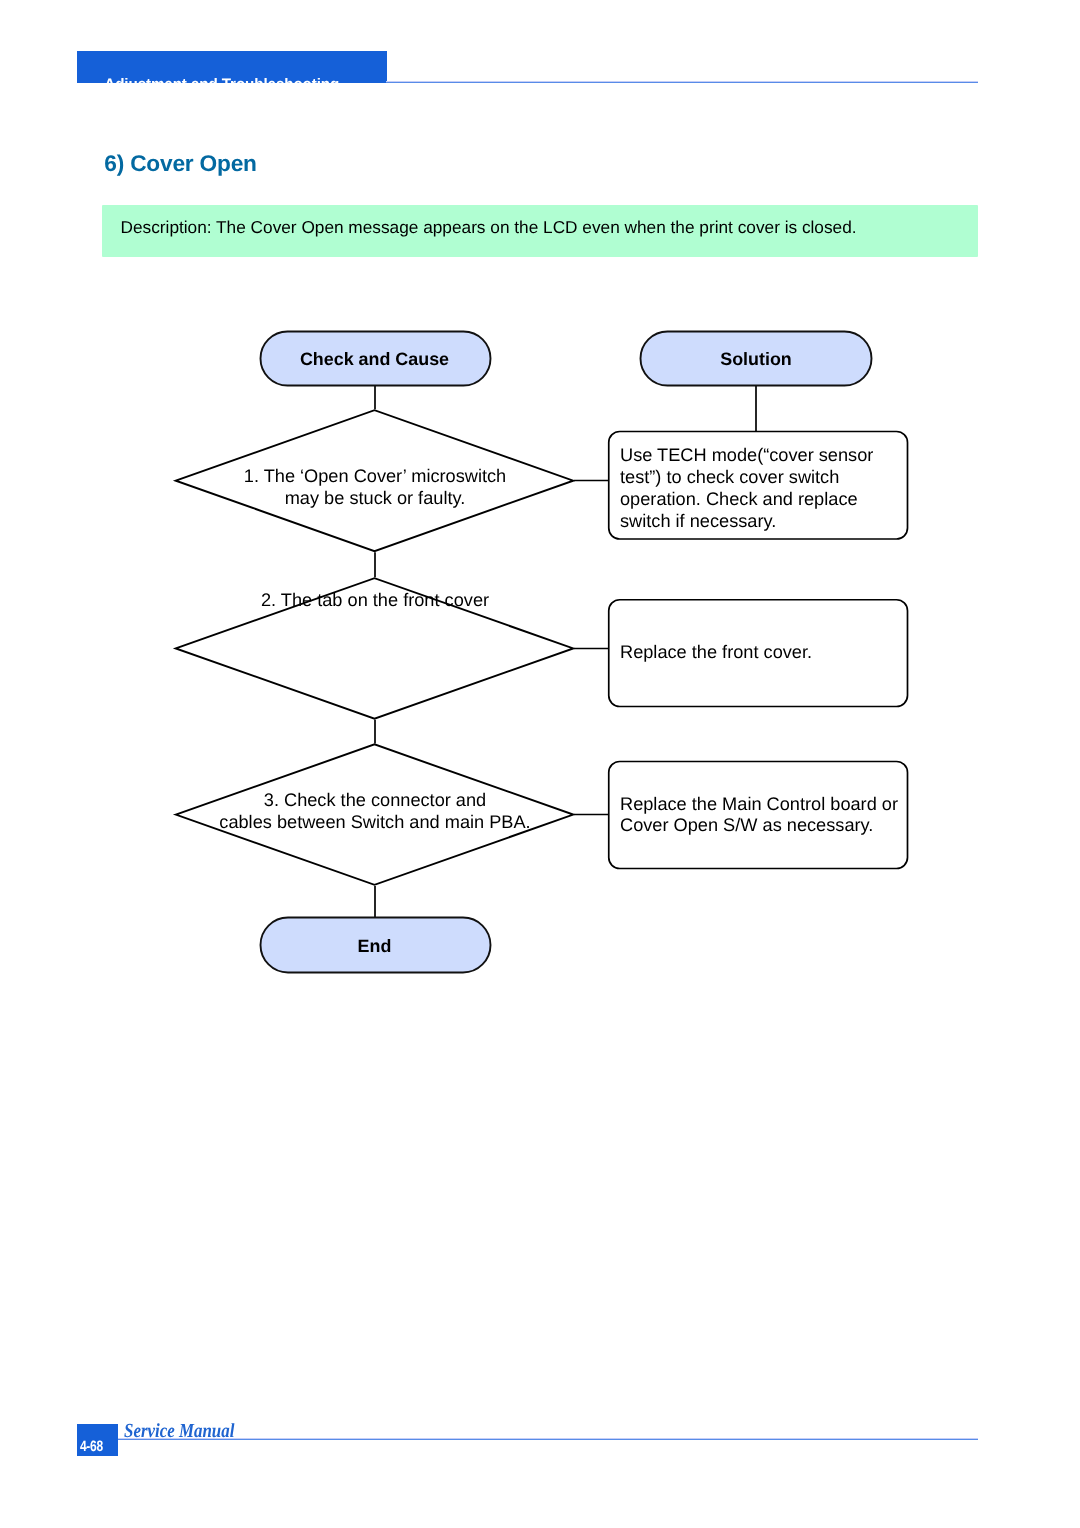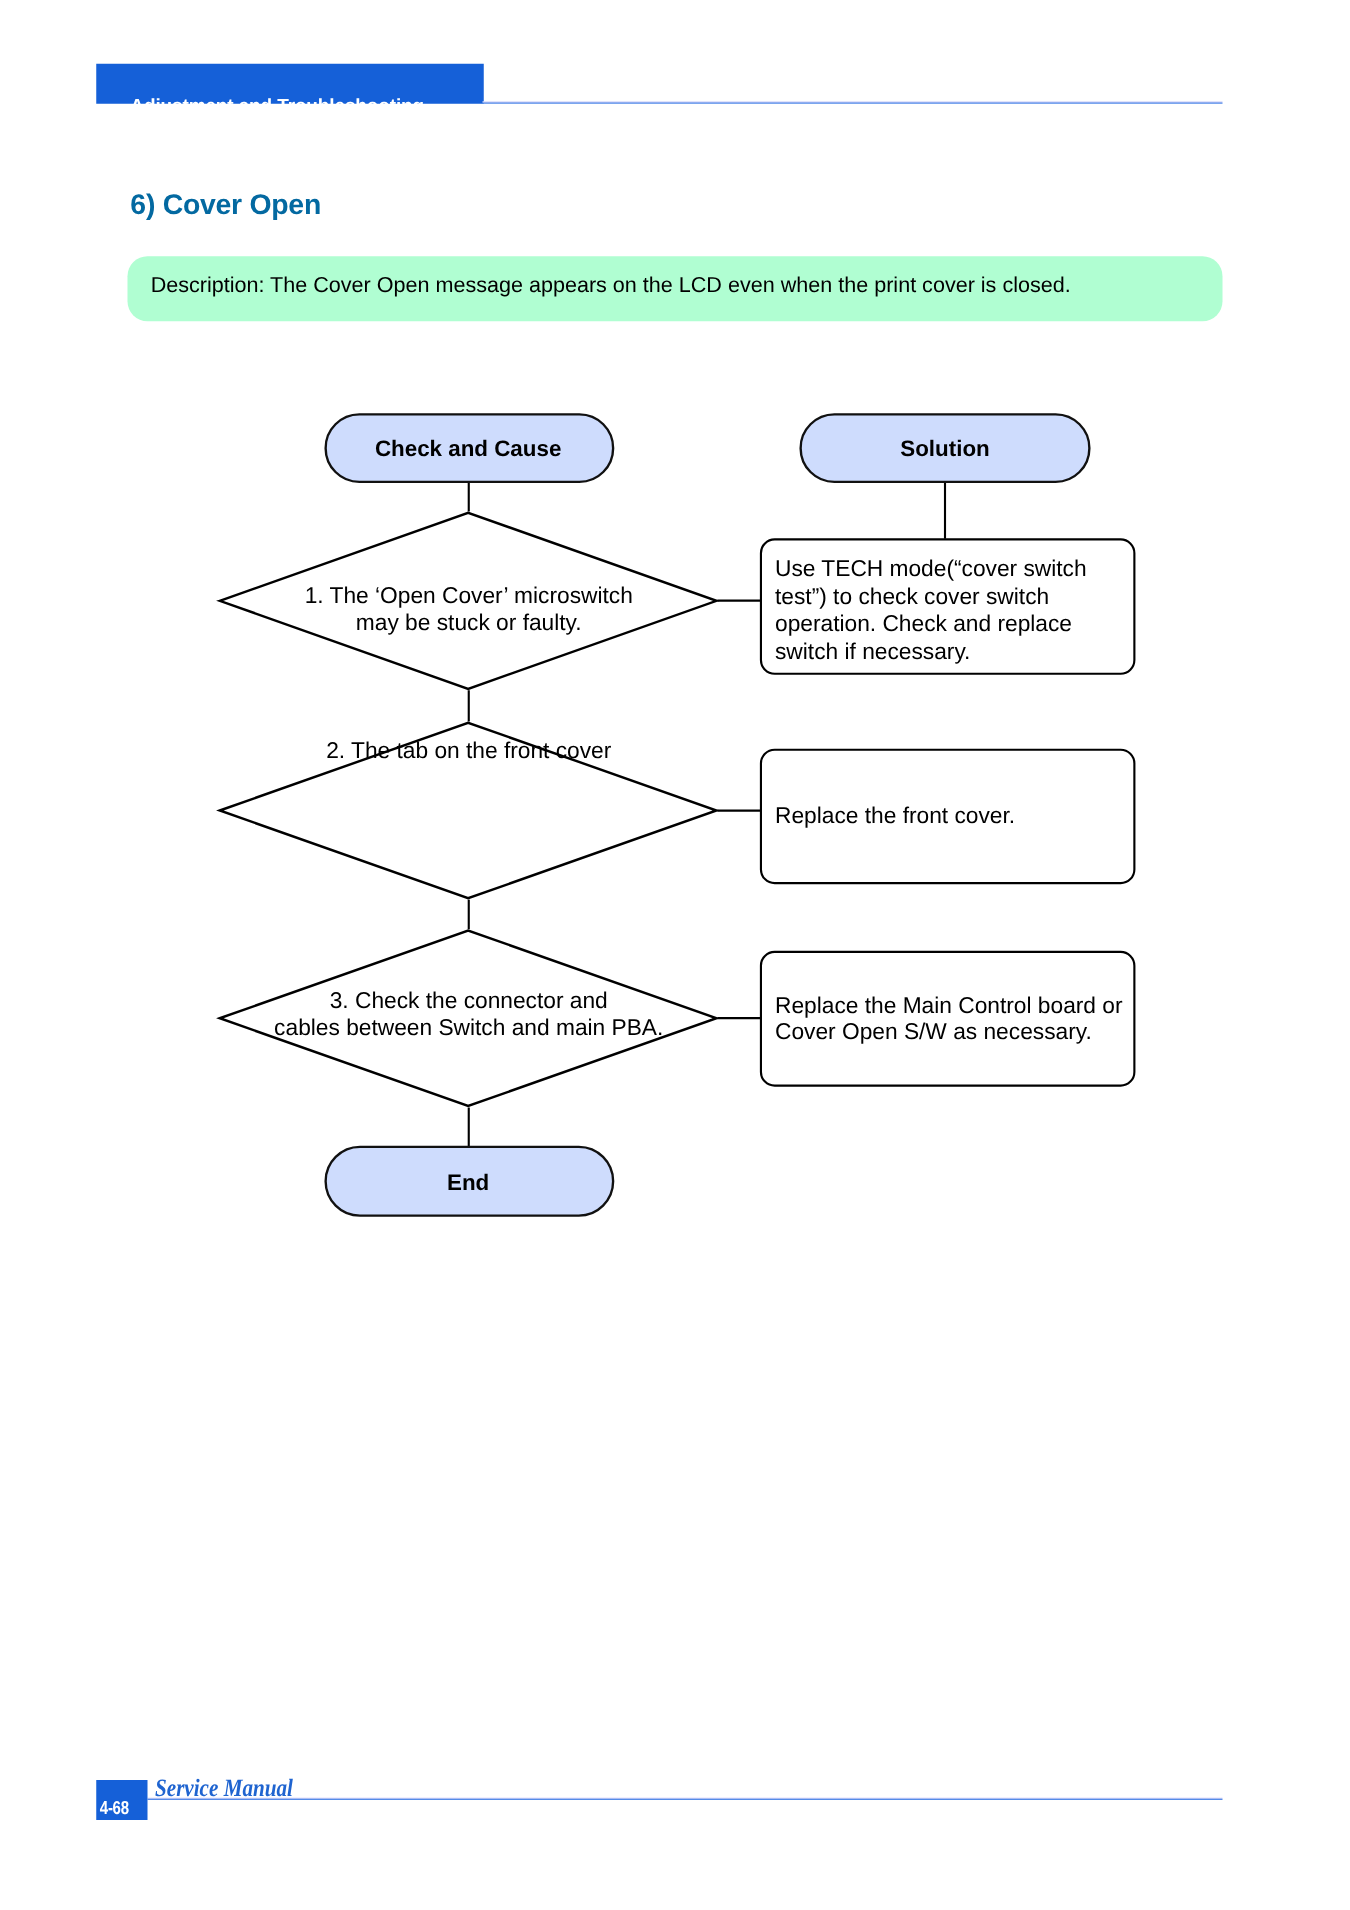--- a/index.html
+++ b/index.html
@@ -32,21 +32,21 @@
   
   .sec-title{
     position:absolute; left:104.3px; top:152.2px;
     font-size:22.7px; font-weight:bold; color:#0369a1; white-space:nowrap;
     letter-spacing:-0.2px; line-height:1;
   }
 
   
   .desc-box{
     position:absolute; left:102px; top:205px; width:876px; height:52px;
-    background:#B0FED2; border-radius:16px;
+    background:#B0FED2; border-radius:1px;
   }
   .desc-text{
     position:absolute; left:18.5px; top:22.7px; transform:translateY(-50%);
     font-size:17.25px; color:#000; white-space:nowrap; line-height:1;
   }
 
   
   .flow{ position:absolute; left:0; top:0; width:1080px; height:1528px;border-radius:25px; }
   .flow svg{ display:block; }
   .nodetext{
@@ -141,21 +141,21 @@
     </div>
     <div class="nodetext dia-label" style="left:174px; top:590px; width:402px;">
       <div>2. The tab on the front cover</div>
     </div>
     <div class="nodetext dia-label" style="left:174px; top:790.2px; width:402px;">
       <div>3. Check the connector and</div>
       <div>cables between Switch and main PBA.</div>
     </div>
 
     <div class="nodetext box-label" style="left:620px; top:444px; width:282px;">
-      <div>Use TECH mode(“cover switch</div>
+      <div>Use TECH mode(“cover sensor</div>
       <div>test”) to check cover switch</div>
       <div>operation. Check and replace</div>
       <div>switch if necessary.</div>
     </div>
     <div class="nodetext box-label" style="left:620px; top:641.3px; width:282px;">
       <div>Replace the front cover.</div>
     </div>
     <div class="nodetext pill-label" style="left:259px; top:919px; width:231px; height:55px; display:flex; align-items:center; justify-content:center;">
         <span>End</span>
       </div>

